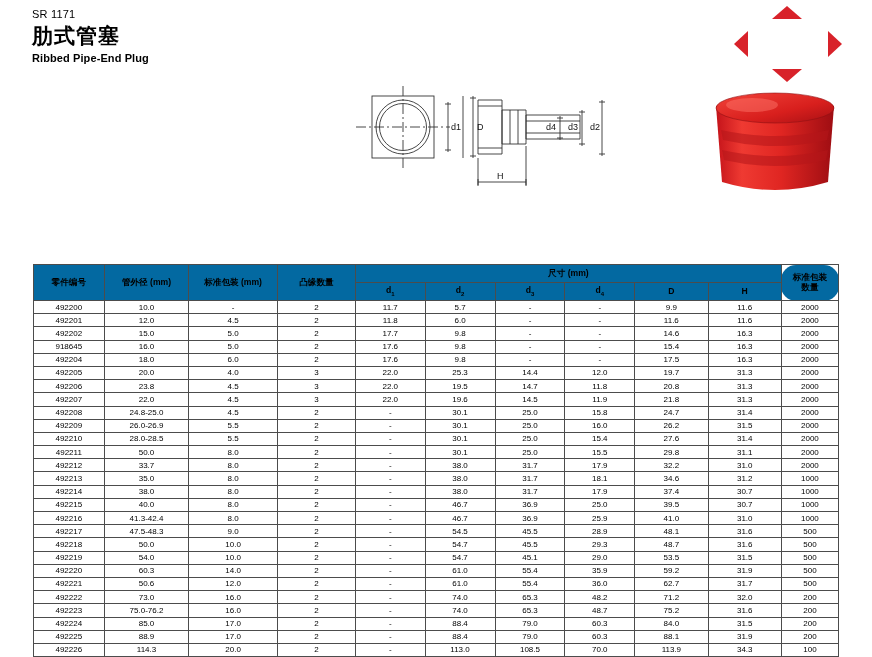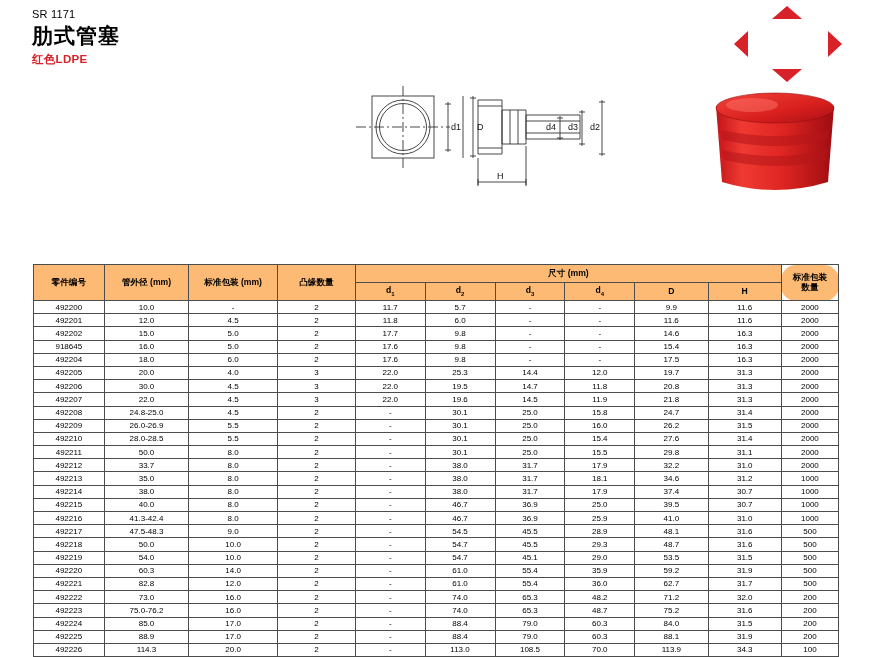--- a/index.html
+++ b/index.html
@@ -125,21 +125,21 @@
     font-size: 7.6px;
     line-height: 1.15;
   }
   table.spec th, table.spec td {
     border: 1px solid #4c4c4c;
     text-align: center;
     padding: 0;
     vertical-align: middle;
   }
   table.spec thead th {
-    background: #fdba74;
+    background: #0369a1;
     font-size: 8.6px;
     font-weight: bold;
     height: 13px;
     padding: 2px 1px;
   }
   table.spec thead th.tall {
     height: 30px;
   }
   table.spec tbody td {
     height: 12.2px;
@@ -157,21 +157,21 @@
   .col-D      { width: 76px; }
   .col-H      { width: 76px; }
   .col-pack   { width: 58px; border-radius: 15px; }
 </style>
 </head>
 <body>
 
 <div class="header">
   <div class="sr-code">SR 1171</div>
   <div class="title-cn">肋式管塞</div>
-  <div class="material">红色LDPE</div>
+  <div class="title-en">Ribbed Pipe-End Plug</div>
 </div>
 
 <div class="new-badge">
   <span class="tri tri-up"></span>
   <span class="tri tri-down"></span>
   <span class="tri tri-left"></span>
   <span class="tri tri-right"></span>
 </div>
 
 <div class="drawing">
@@ -356,21 +356,21 @@
           <td class="col-dim">22.0</td>
           <td class="col-dim">25.3</td>
           <td class="col-dim">14.4</td>
           <td class="col-dim">12.0</td>
           <td class="col-D">19.7</td>
           <td class="col-H">31.3</td>
           <td class="col-pack">2000</td>
         </tr>
         <tr>
           <td class="col-part">492206</td>
-          <td class="col-od">30.0</td>
+          <td class="col-od">23.8</td>
           <td class="col-wall">4.5</td>
           <td class="col-ribs">3</td>
           <td class="col-dim">22.0</td>
           <td class="col-dim">19.5</td>
           <td class="col-dim">14.7</td>
           <td class="col-dim">11.8</td>
           <td class="col-D">20.8</td>
           <td class="col-H">31.3</td>
           <td class="col-pack">2000</td>
         </tr>
@@ -551,21 +551,21 @@
           <td class="col-dim">-</td>
           <td class="col-dim">61.0</td>
           <td class="col-dim">55.4</td>
           <td class="col-dim">35.9</td>
           <td class="col-D">59.2</td>
           <td class="col-H">31.9</td>
           <td class="col-pack">500</td>
         </tr>
         <tr>
           <td class="col-part">492221</td>
-          <td class="col-od">82.8</td>
+          <td class="col-od">50.6</td>
           <td class="col-wall">12.0</td>
           <td class="col-ribs">2</td>
           <td class="col-dim">-</td>
           <td class="col-dim">61.0</td>
           <td class="col-dim">55.4</td>
           <td class="col-dim">36.0</td>
           <td class="col-D">62.7</td>
           <td class="col-H">31.7</td>
           <td class="col-pack">500</td>
         </tr>

